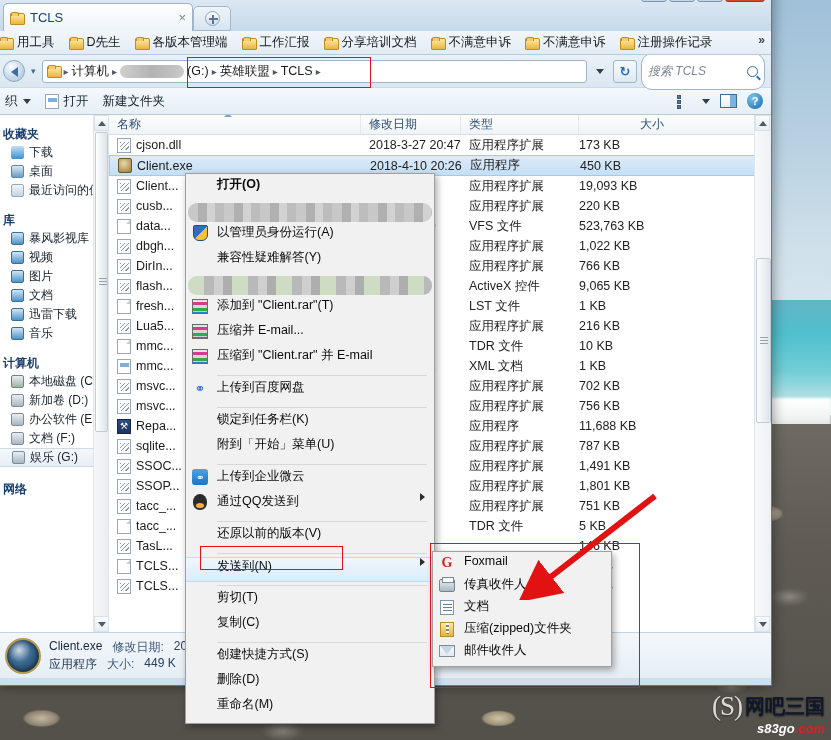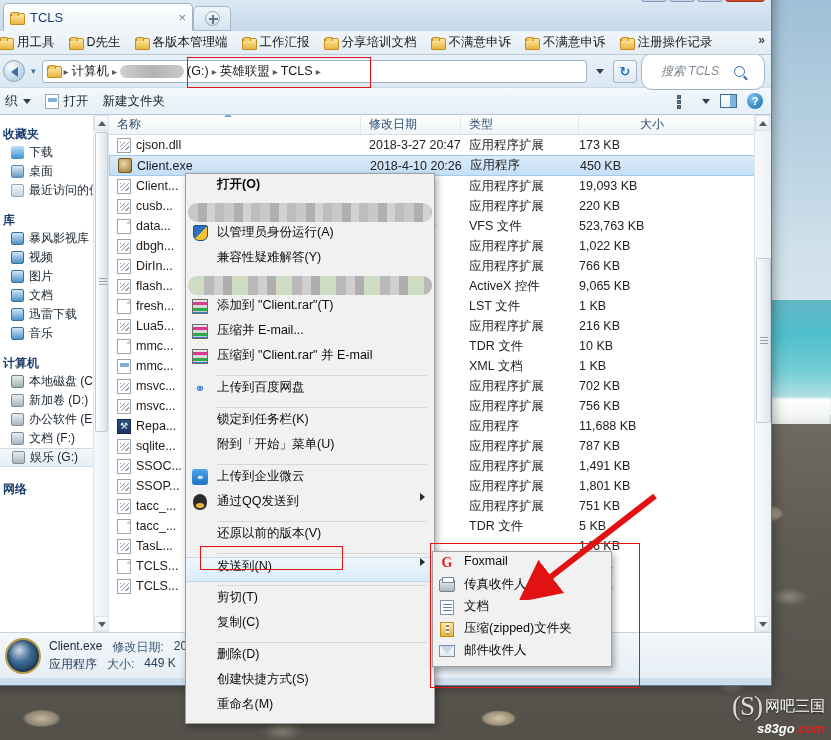--- a/index.html
+++ b/index.html
@@ -107,21 +107,21 @@
   .crumb{white-space:nowrap;}
   .sep{color:#4d5a66;font-size:10px;}
   .redact{display:inline-block;height:13px;border-radius:7px;
     background:linear-gradient(90deg,#cfcfcf,#b3b3b3,#c9c9c9);}
   .ddbtn{width:18px;height:23px;display:flex;align-items:center;justify-content:center;}
   .tri{width:0;height:0;border-left:4px solid transparent;border-right:4px solid transparent;border-top:5px solid #2e3f52;}
   .refresh{width:24px;height:23px;border:1px solid #9eb6ca;border-radius:3px;
     background:linear-gradient(#f6fafd,#dfe9f3);display:flex;align-items:center;justify-content:center;
     color:#1f6fb5;font-size:13px;font-weight:bold;}
   #search{width:124px;height:37px;background:#fff;border:1px solid #9eb6ca;border-radius:11px;
-    display:flex;align-items:center;padding:0 19px;font-style:italic;color:#7d8791;font-size:12px;}
+    display:flex;align-items:center;padding:0 6px;font-style:italic;color:#7d8791;font-size:12px;}
   .magni{margin-left:auto;width:11px;height:11px;border:1.7px solid #2f6fae;border-radius:50%;position:relative;}
   .magni:after{content:"";position:absolute;right:-4px;bottom:-3px;width:5px;height:1.8px;background:#2f6fae;transform:rotate(45deg);}
 
   
   #cmdbar{height:28px;background:linear-gradient(#f3f8fc,#e6eff7);
     border-top:1px solid #ccdae7;border-bottom:1px solid #b7c9d9;
     display:flex;align-items:center;padding:0 8px;gap:14px;font-size:12.5px;color:#14212e;}
   .cmd{display:flex;align-items:center;gap:5px;white-space:nowrap;}
   #cmdright{margin-left:auto;display:flex;align-items:center;gap:10px;}
   .viewico{width:15px;height:13px;position:relative;}
@@ -253,21 +253,21 @@
   #hl-sendto{left:200px;top:546px;width:143px;height:24px;}
   #hl-sub{left:430px;top:543px;width:210px;height:145px;}
   #redarrow{position:absolute;left:505px;top:490px;width:160px;height:110px;z-index:85;pointer-events:none;}
 
   
   #watermark{position:absolute;right:6px;bottom:4px;z-index:90;text-align:left;
      font-family:"Liberation Sans",sans-serif;}
   #wm-top{display:flex;align-items:center;gap:3px;}
   #wm-logo{font-size:27px;color:rgba(255,255,255,.82);font-family:"Liberation Serif",serif;
      letter-spacing:-1px;text-shadow:0 1px 2px rgba(0,0,0,.5);}
-  #wm-name{font-size:15px;font-weight:normal;color:#ffffff;text-shadow:0 1px 2px rgba(0,0,0,.65);}
+  #wm-name{font-size:20px;font-weight:bold;color:#0f172a;text-shadow:0 1px 2px rgba(0,0,0,.65);}
   #wm-url{font-size:13px;font-weight:bold;font-style:italic;text-align:right;margin-top:-1px;}
   #wm-url .g{color:#ffffff;} #wm-url .r{color:#e02020;}
 </style>
 </head>
 <body>
 
 <div id="desktop">
   <div id="sky"></div>
   <div id="sea"></div>
   <div id="foam"></div>
@@ -802,25 +802,25 @@
       <span class="micon"></span>
       <span>剪切(T)</span>
     </div>
     <div class="mi">
       <span class="micon"></span>
       <span>复制(C)</span>
     </div>
     <div class="msep"></div>
     <div class="mi">
       <span class="micon"></span>
+      <span>创建快捷方式(S)</span>
+    </div>
+    <div class="mi">
+      <span class="micon"></span>
       <span>删除(D)</span>
-    </div>
-    <div class="mi">
-      <span class="micon"></span>
-      <span>创建快捷方式(S)</span>
     </div>
     <div class="mi">
       <span class="micon"></span>
       <span>重命名(M)</span>
     </div>
   </div>
 
 <div id="submenu">
     <div class="mi">
       <span class="micon">

